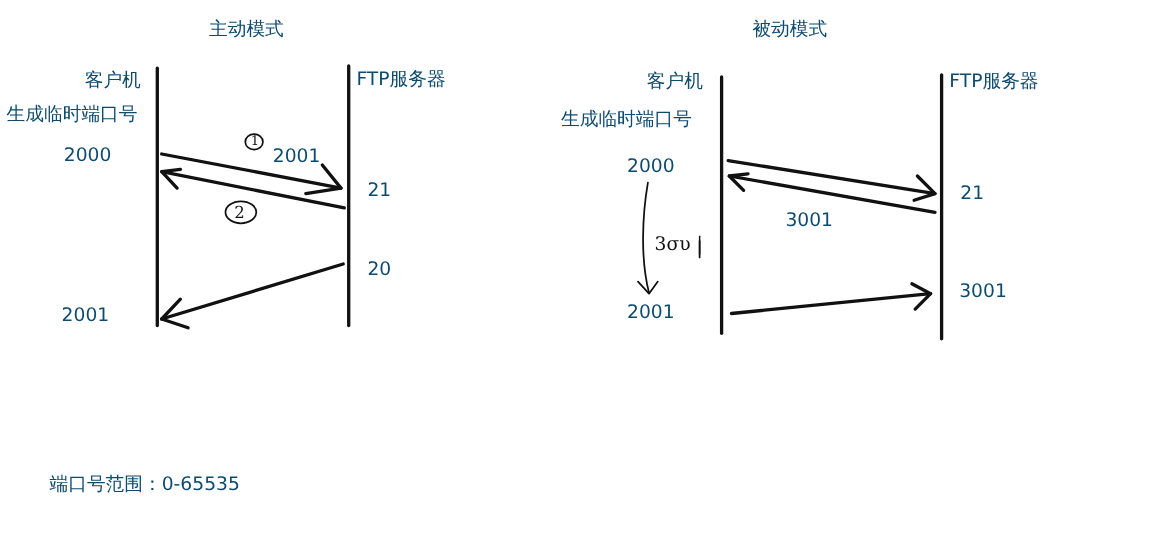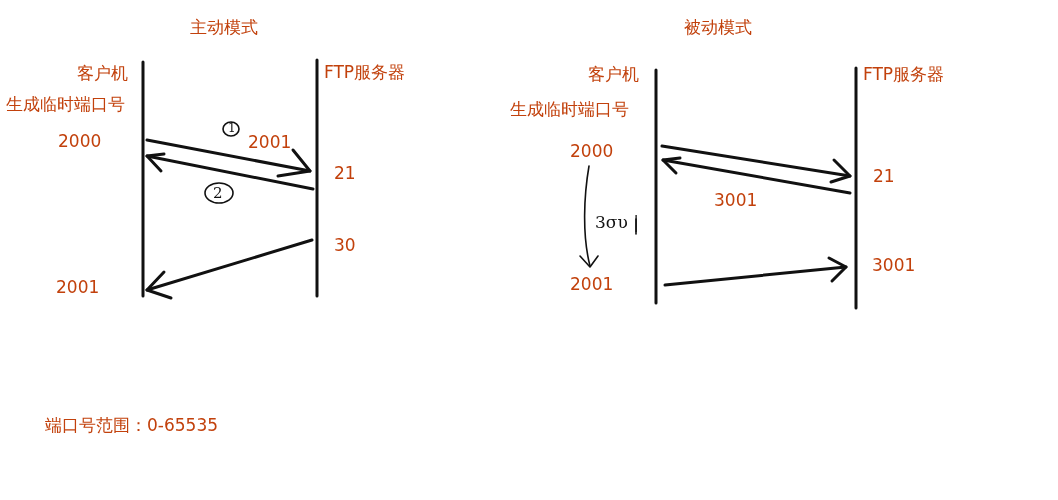--- a/index.html
+++ b/index.html
@@ -1,18 +1,18 @@
 <!DOCTYPE html>
 <html><head>
 <meta charset="utf-8">
 <style>
   html, body { margin:0; padding:0; background:#ffffff; }
   body { width:1058px; height:500px; position:relative; overflow:hidden;
          font-family: "DejaVu Sans", "Liberation Sans", sans-serif; color:#111; }
-  .lbl { position:absolute; font-size:17px; line-height:20px; white-space:nowrap; color:#c2410c; }
+  .lbl { position:absolute; font-size:17px; line-height:20px; white-space:nowrap; color:#0c4a6e; }
   .hand { position:absolute; font-family: "DejaVu Serif", serif; white-space:nowrap; color:#111; }
   svg.canvas { position:absolute; left:0; top:0; }
   .stroke { stroke:#111; stroke-width:3; fill:none; stroke-linecap:round; stroke-linejoin:round; }
   .thin { stroke:#111; stroke-width:1.6; fill:none; stroke-linecap:round; stroke-linejoin:round; }
 </style>
 </head>
 <body>
 
 <svg class="canvas" width="1058" height="500">
 
@@ -62,29 +62,29 @@
   <line class="thin" x1="636" y1="219" x2="636" y2="234"></line>
 </svg>
 
 <div class="lbl" style="left:190px; top:17px;">主动模式</div>
 <div class="lbl" style="left:77px; top:63px;">客户机</div>
 <div class="lbl" style="left:6px; top:94px;">生成临时端口号</div>
 <div class="lbl" style="left:324px; top:62px;">FTP服务器</div>
 <div class="lbl" style="left:58px; top:131px;">2000</div>
 <div class="lbl" style="left:248px; top:132px;">2001</div>
 <div class="lbl" style="left:334px; top:163px;">21</div>
-<div class="lbl" style="left:334px; top:235px;">30</div>
+<div class="lbl" style="left:334px; top:235px;">20</div>
 <div class="lbl" style="left:56px; top:277px;">2001</div>
 <div class="hand" style="left:228px; top:121px; font-size:12px;">1</div>
 <div class="hand" style="left:213px; top:184px; font-size:15px;">2</div>
 
 <div class="lbl" style="left:684px; top:17px;">被动模式</div>
 <div class="lbl" style="left:588px; top:64px;">客户机</div>
 <div class="lbl" style="left:510px; top:99px;">生成临时端口号</div>
 <div class="lbl" style="left:863px; top:64px;">FTP服务器</div>
 <div class="lbl" style="left:570px; top:141px;">2000</div>
 <div class="lbl" style="left:873px; top:166px;">21</div>
 <div class="lbl" style="left:714px; top:190px;">3001</div>
 <div class="lbl" style="left:872px; top:255px;">3001</div>
 <div class="lbl" style="left:570px; top:274px;">2001</div>
 <div class="hand" style="left:595px; top:212px; font-size:17px;text-align:right;">3συ |</div>
 
-<div class="lbl" style="left:45px; top:415px;">端口号范围：0-65535</div>
+<div class="lbl" style="left:45px; top:430px;">端口号范围：0-65535</div>
 
 </body></html>

